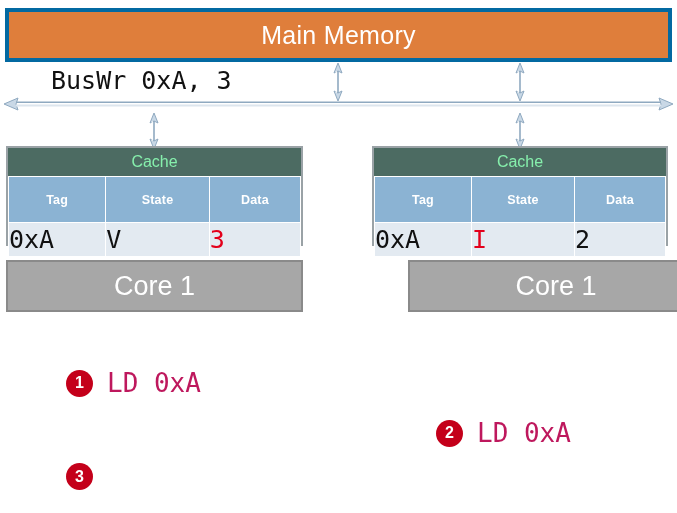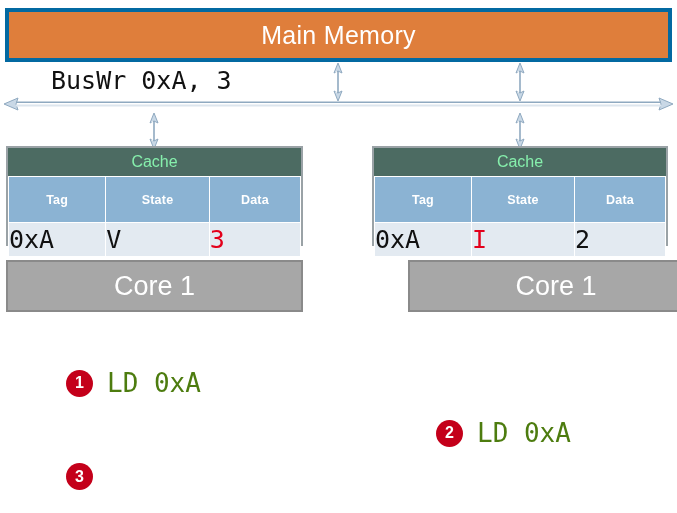--- a/index.html
+++ b/index.html
@@ -148,21 +148,21 @@
     display: flex;
     align-items: center;
     justify-content: center;
     font-family: "Liberation Sans", sans-serif;
     flex: none;
   }
   .instr-text {
     margin-left: 14px;
     font-family: "DejaVu Sans Mono", monospace;
     font-size: 26px;
-    color: #4d7c0f;
+    color: #be185d;
     white-space: pre;
   }
 </style>
 </head>
 <body>
 
 <div class="stage">
 
   <div class="main-memory">
     <span class="main-memory-label">Main Memory</span>

